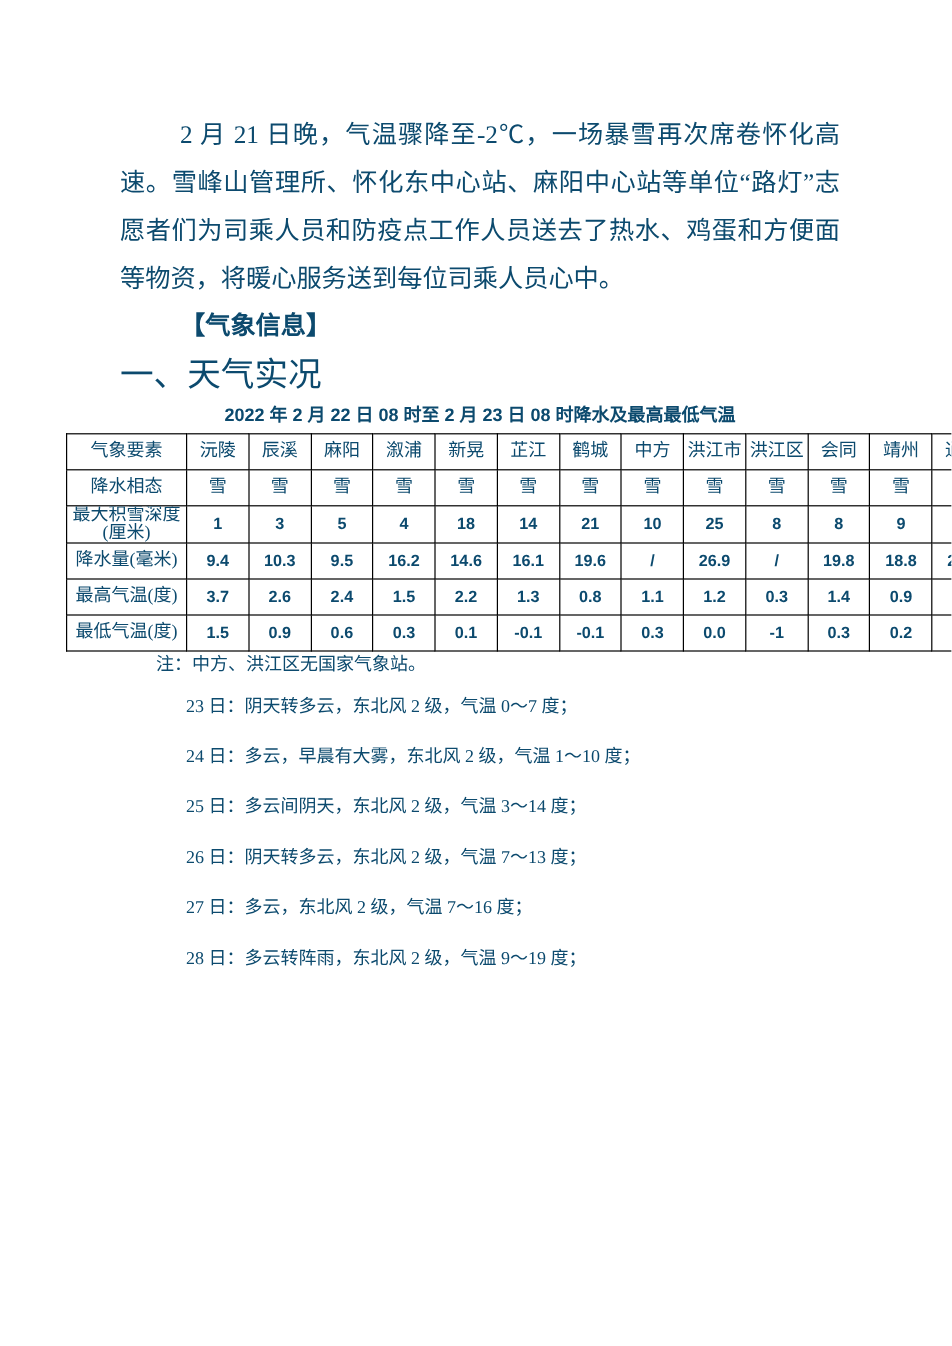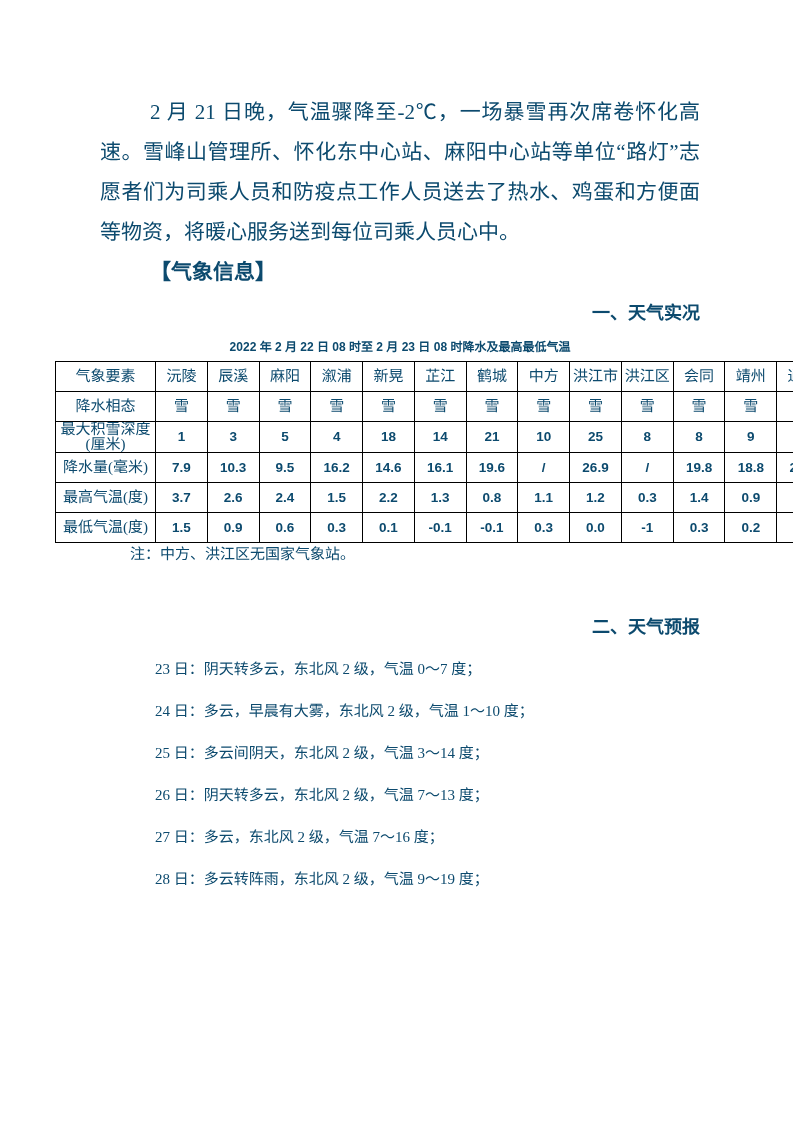--- a/index.html
+++ b/index.html
@@ -28,33 +28,32 @@
     margin: 0;
     text-indent: 50px;
     font-family: "Liberation Sans", sans-serif;
     font-weight: bold;
     font-size: 21px;
     line-height: 40px;
   }
   .section-heading {
     margin: 4px 0 0 0;
     font-family: "Liberation Sans", sans-serif;
-    font-weight: bold;
-    font-size: 18px;
+    font-weight: normal;
+    font-size: 28px;
     line-height: 34px;
-    text-align: right;
   }
   .section-heading.second { margin-top: 46px; }
   .table-title {
     width: 690px;
     margin: 6px 0 3px -45px;
     text-align: center;
     font-family: "Liberation Sans", sans-serif;
     font-weight: bold;
-    font-size: 12px;
+    font-size: 15px;
     line-height: 22px;
   }
   table.weather {
     width: 774px;
     margin-left: -45px;
     border-collapse: collapse;
     table-layout: fixed;
   }
   table.weather col.label-col { width: 100px; }
   table.weather th, table.weather td {
@@ -161,21 +160,21 @@
             <td class="num">21</td>
             <td class="num">10</td>
             <td class="num">25</td>
             <td class="num">8</td>
             <td class="num">8</td>
             <td class="num">9</td>
             <td class="num">12</td>
           </tr>
           <tr>
             <th>降水量(毫米)</th>
-            <td class="num">7.9</td>
+            <td class="num">9.4</td>
             <td class="num">10.3</td>
             <td class="num">9.5</td>
             <td class="num">16.2</td>
             <td class="num">14.6</td>
             <td class="num">16.1</td>
             <td class="num">19.6</td>
             <td class="num">/</td>
             <td class="num">26.9</td>
             <td class="num">/</td>
             <td class="num">19.8</td>
@@ -212,21 +211,20 @@
             <td class="num">-1</td>
             <td class="num">0.3</td>
             <td class="num">0.2</td>
             <td class="num">0.3</td>
           </tr>
         </tbody>
     </table>
 
     <p class="note">注：中方、洪江区无国家气象站。</p>
 
-    <h2 class="section-heading second">二、天气预报</h2>
 
 
     <div class="daily-list">
       <p class="daily-line">23 日：阴天转多云，东北风 2 级，气温 0～7 度；</p>
       <p class="daily-line">24 日：多云，早晨有大雾，东北风 2 级，气温 1～10 度；</p>
       <p class="daily-line">25 日：多云间阴天，东北风 2 级，气温 3～14 度；</p>
       <p class="daily-line">26 日：阴天转多云，东北风 2 级，气温 7～13 度；</p>
       <p class="daily-line">27 日：多云，东北风 2 级，气温 7～16 度；</p>
       <p class="daily-line">28 日：多云转阵雨，东北风 2 级，气温 9～19 度；</p>
     </div>

